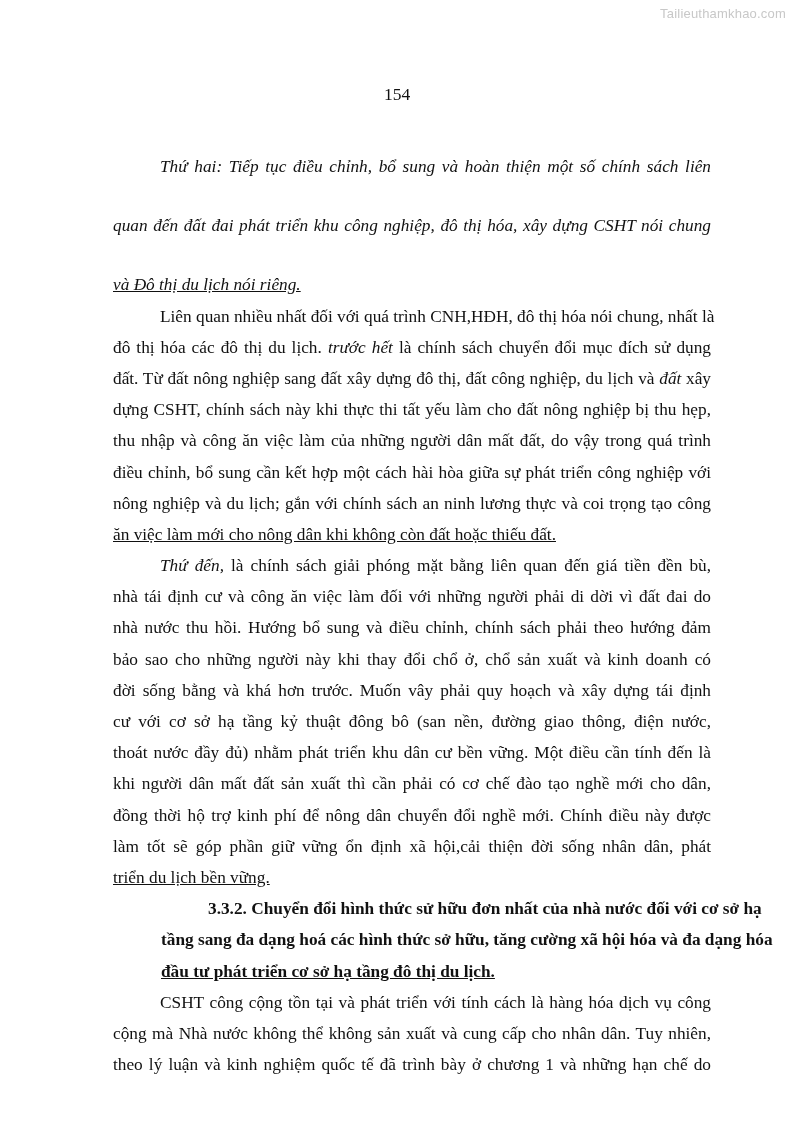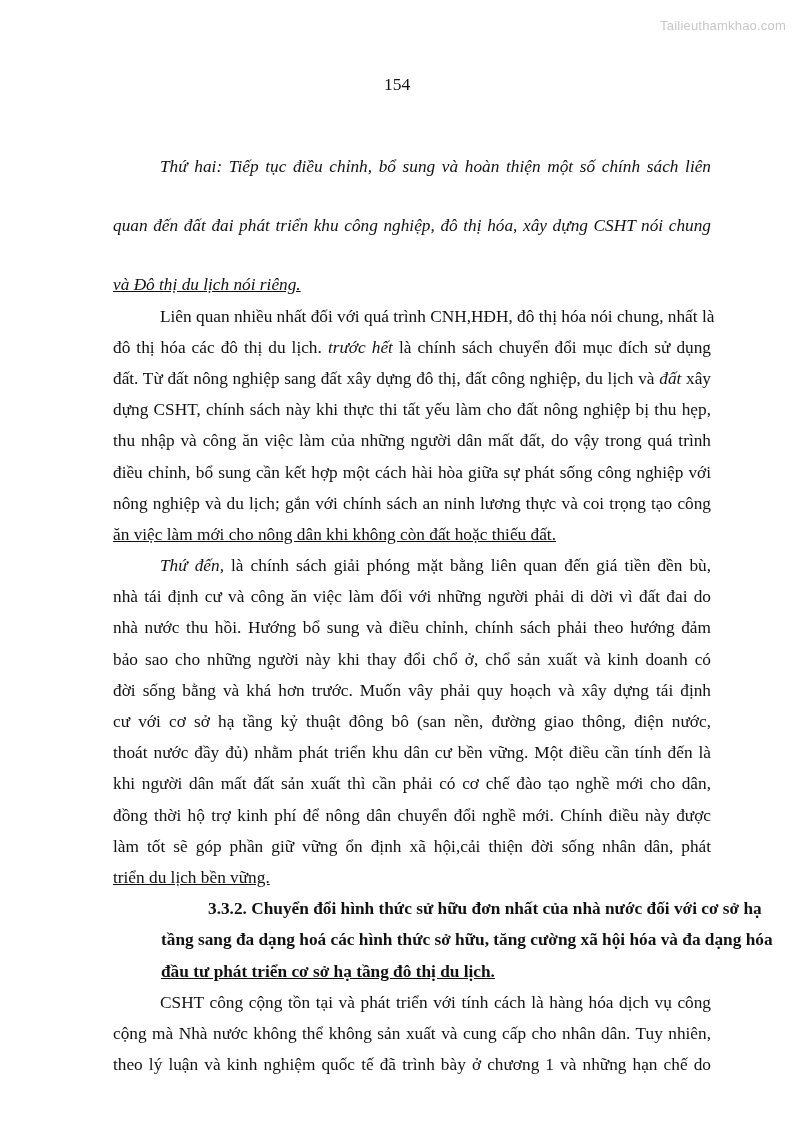--- a/index.html
+++ b/index.html
@@ -1,23 +1,23 @@
 <!DOCTYPE html>
 <html><head>
 <meta charset="utf-8">
 <style>
   html, body { margin: 0; padding: 0; background: #ffffff; }
   body { width: 794px; height: 1123px; position: relative; overflow: hidden; }
   .watermark {
-    position: absolute; top: 18px; right: 8px;
+    position: absolute; top: 6px; right: 8px;
     font-family: "Liberation Sans", sans-serif; font-size: 13px; color: #c8c8c8;
     letter-spacing: 0.2px;
   }
   .page-number {
-    position: absolute; top: 74px; left: 0; width: 794px; text-align: center;
+    position: absolute; top: 84px; left: 0; width: 794px; text-align: center;
     font-family: "Liberation Serif", serif; font-size: 17.5px; color: #111;
   }
   .body-text {
     position: absolute; top: 123px; left: 113px; width: 598px;
     font-family: "Liberation Serif", serif; font-size: 17.3px; color: #111;
   }
   .line {
     height: 31.2px; line-height: 31.2px; white-space: nowrap;
     text-align: justify; text-align-last: justify;
   }
@@ -39,21 +39,21 @@
     <div class="line it">quan đến đất đai phát triển khu công nghiệp, đô thị hóa, xây dựng CSHT nói chung</div>
     <div class="line last it">và Đô thị du lịch nói riêng.</div>
   </div>
 
   <div>
     <div class="line indent">Liên quan nhiều nhất đối với quá trình CNH,HĐH, đô thị hóa nói chung, nhất là</div>
     <div class="line"><span>đô thị hóa các đô thị du lịch. </span><span class="it">trước hết</span><span> là chính sách chuyển đổi mục đích sử dụng</span></div>
     <div class="line"><span>đất. Từ đất nông nghiệp sang đất xây dựng đô thị, đất công nghiệp, du lịch và </span><span class="it">đất</span><span> xây</span></div>
     <div class="line">dựng CSHT, chính sách này khi thực thi tất yếu làm cho đất nông nghiệp bị thu hẹp,</div>
     <div class="line">thu nhập và công ăn việc làm của những người dân mất đất, do vậy trong quá trình</div>
-    <div class="line">điều chỉnh, bổ sung cần kết hợp một cách hài hòa giữa sự phát sống công nghiệp với</div>
+    <div class="line">điều chỉnh, bổ sung cần kết hợp một cách hài hòa giữa sự phát triển công nghiệp với</div>
     <div class="line">nông nghiệp và du lịch; gắn với chính sách an ninh lương thực và coi trọng tạo công</div>
     <div class="line last">ăn việc làm mới cho nông dân khi không còn đất hoặc thiếu đất.</div>
   </div>
 
   <div>
     <div class="line indent"><span class="it">Thứ đến,</span><span> là chính sách giải phóng mặt bằng liên quan đến giá tiền đền bù,</span></div>
     <div class="line">nhà tái định cư và công ăn việc làm đối với những người phải di dời vì đất đai do</div>
     <div class="line">nhà nước thu hồi. Hướng bổ sung và điều chỉnh, chính sách phải theo hướng đảm</div>
     <div class="line">bảo sao cho những người này khi thay đổi chổ ở, chổ sản xuất và kinh doanh có</div>
     <div class="line">đời sống bằng và khá hơn trước. Muốn vây phải quy hoạch và xây dựng tái định</div>

